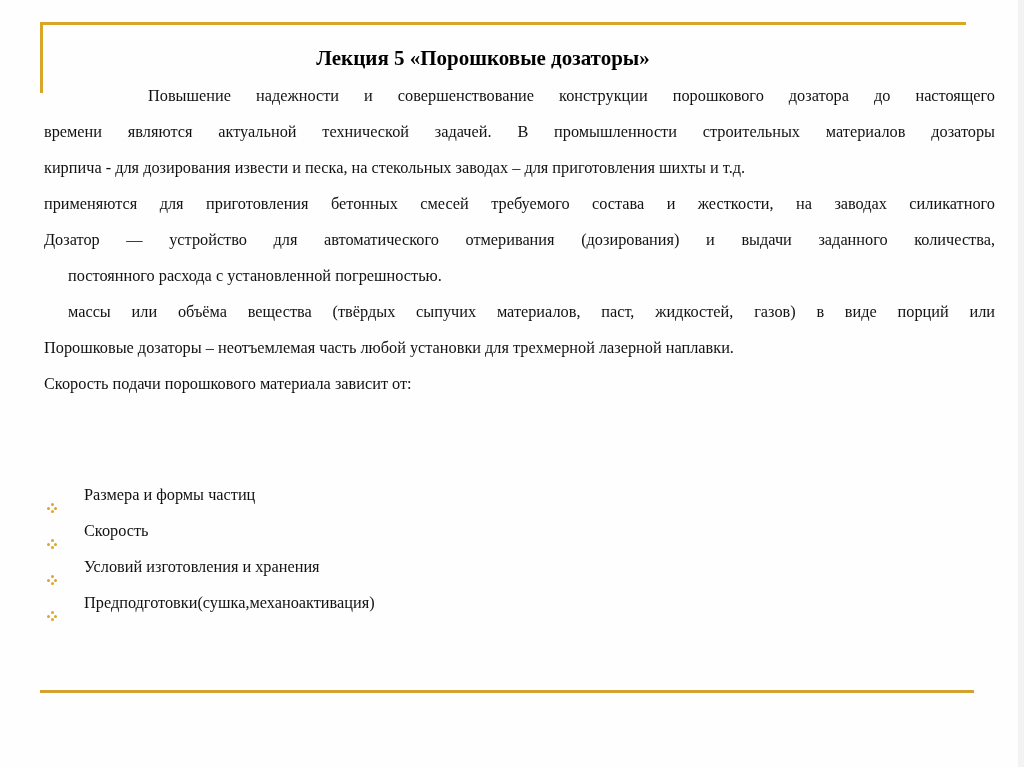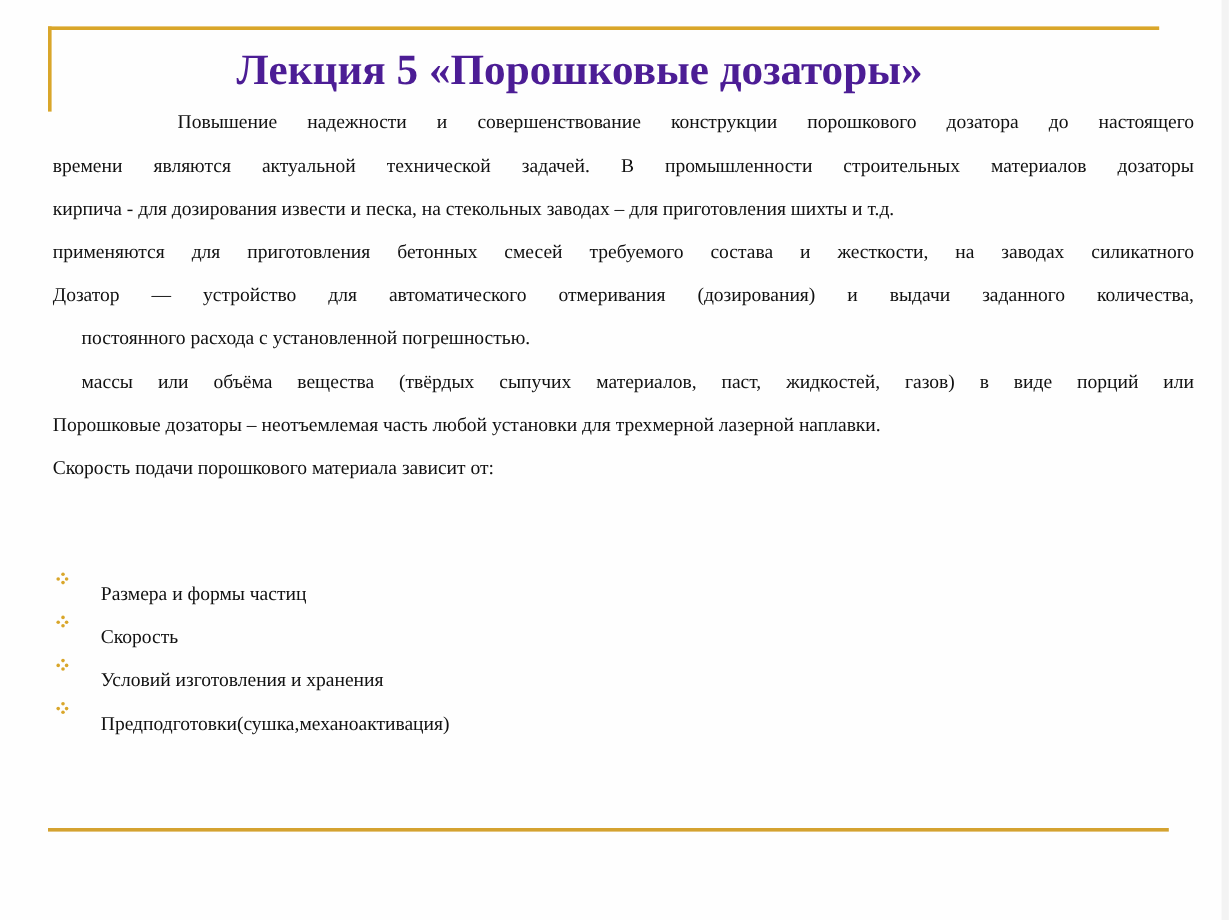--- a/index.html
+++ b/index.html
@@ -3,30 +3,30 @@
 <meta charset="utf-8">
 <style>
   html, body { margin:0; padding:0; }
   body { width:1024px; height:767px; background:#fefefe; position:relative; overflow:hidden;
          font-family:"Liberation Serif", "DejaVu Serif", serif; color:#111; }
   .page-edge { position:absolute; right:0; top:0; width:6px; height:767px; background:#f3f3f3; }
   .frame-top { position:absolute; left:40px; top:22px; width:926px; height:3px; background:#d9a62a; }
   .frame-left { position:absolute; left:40px; top:22px; width:3px; height:71px; background:#d9a62a; }
   .frame-bottom { position:absolute; left:40px; top:690px; width:934px; height:3px; background:#d4a230; }
   .title { position:absolute; left:0; top:40px; width:966px; text-align:center; padding-left:0;
-           font-size:36px; font-weight:bold; color:#4c1d95; line-height:36px; }
+           font-size:21px; font-weight:bold; color:#000000; line-height:36px; }
   .title span { display:inline-block; margin-left:0; }
-  .body-text { position:absolute; left:44px; top:84px; width:951px; font-size:16.3px; line-height:36px; }
+  .body-text { position:absolute; left:44px; top:78px; width:951px; font-size:16.3px; line-height:36px; }
   .line { display:block; text-align:justify; text-align-last:justify; white-space:nowrap; height:36px; }
   .line.last { text-align-last:left; }
   .indent-first { padding-left:104px; }
   .hang { padding-left:24px; }
   b { font-weight:normal; }
   .bullets { position:absolute; left:44px; top:477px; font-size:16.3px; }
-  .bullet { height:36px; line-height:36px; display:flex; align-items:flex-start; }
+  .bullet { height:36px; line-height:36px; display:flex; align-items:flex-end; }
   .bullet-icon { width:10px; height:10px; position:relative; margin-left:3px; margin-right:27px; }
   .bullet-icon i { position:absolute; width:3px; height:3px; background:#d9a62a; border-radius:50%; }
 </style>
 </head>
 <body>
 
 <div class="page-edge"></div>
 <div class="frame-top"></div>
 <div class="frame-left"></div>
 <div class="frame-bottom"></div>

